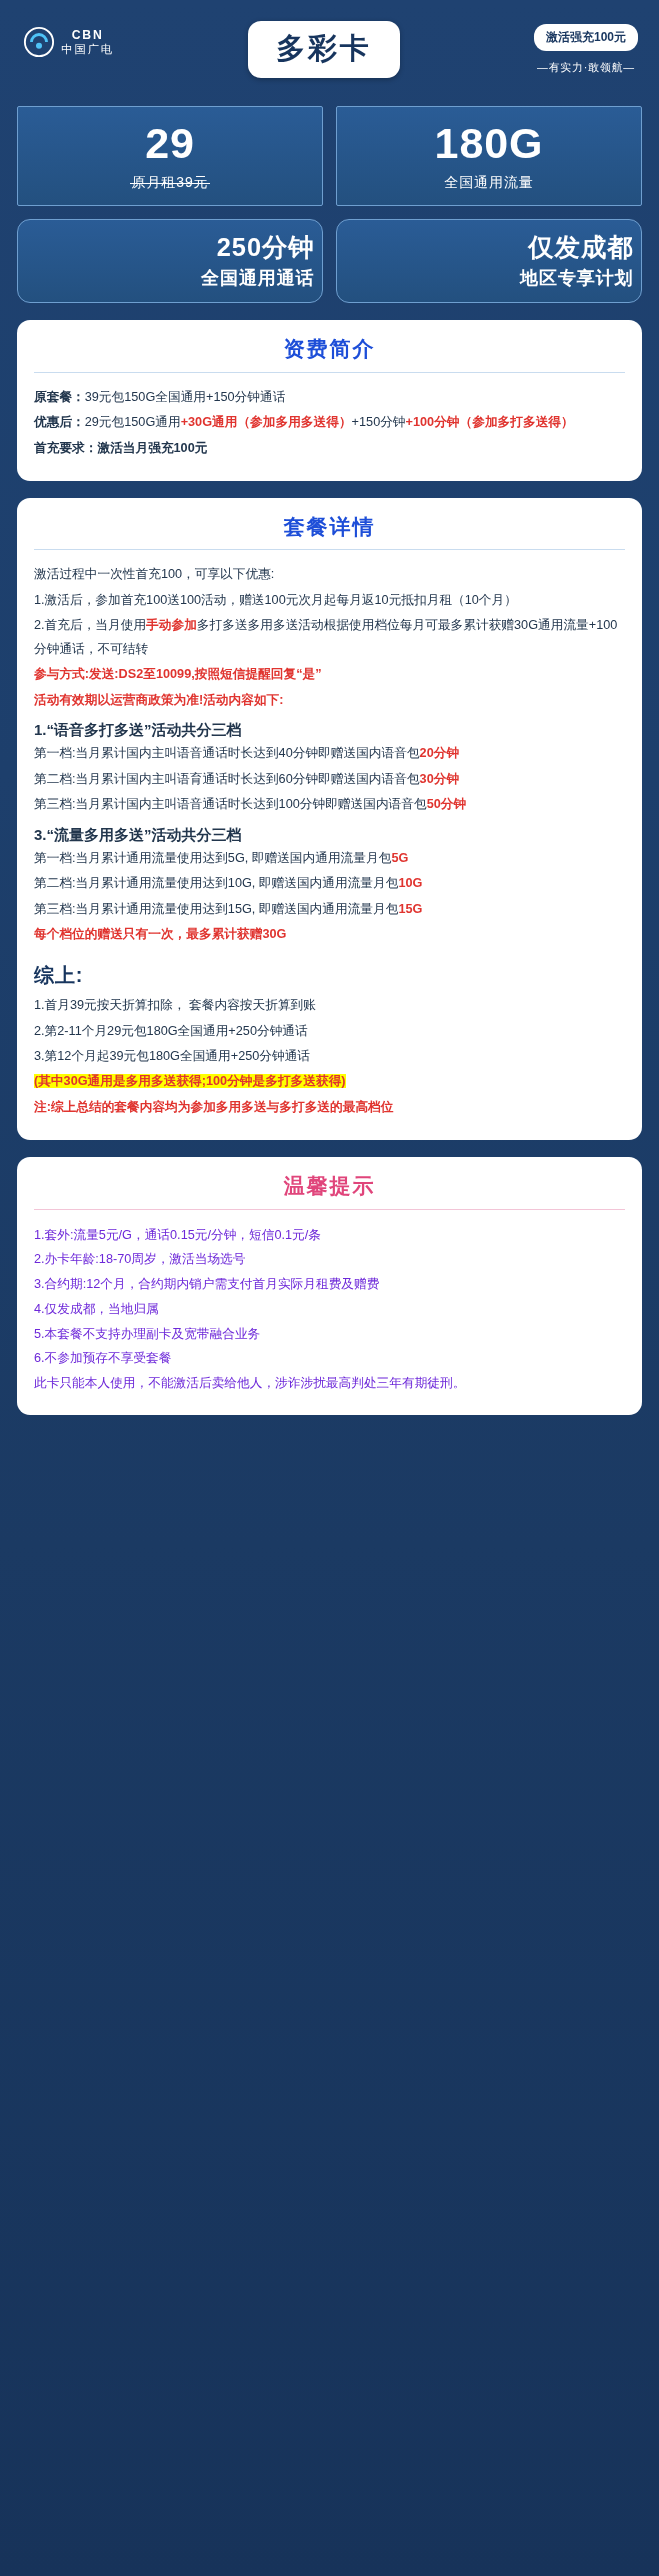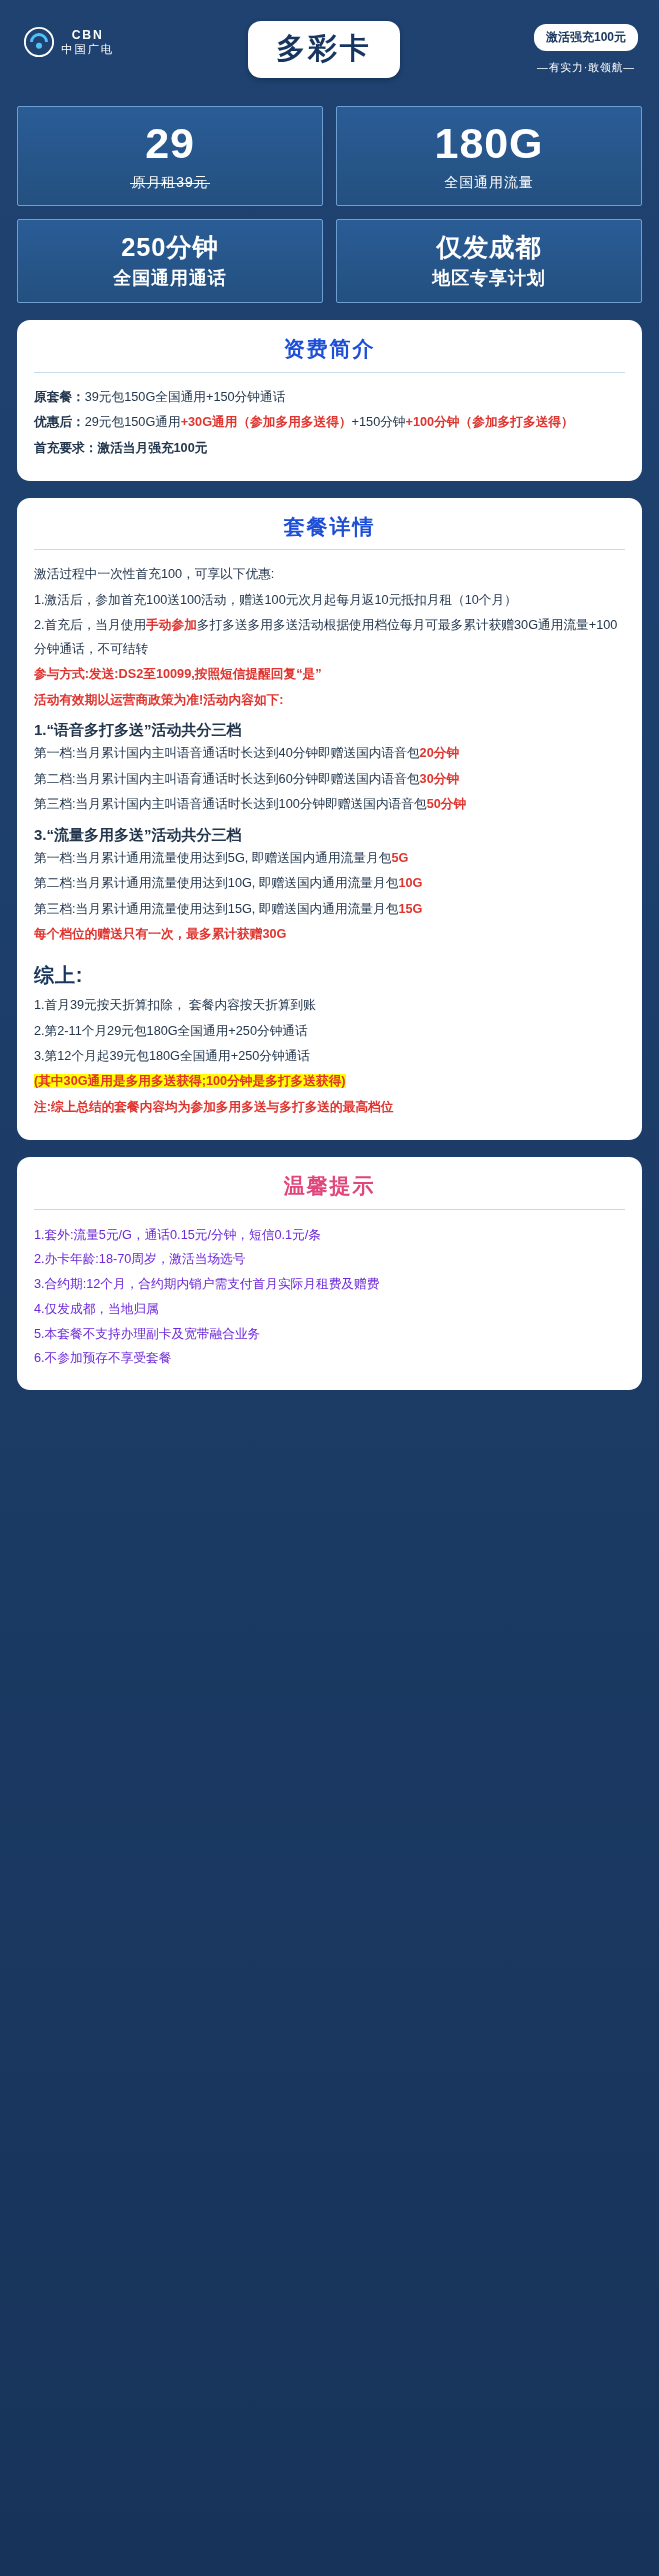--- a/index.html
+++ b/index.html
@@ -129,23 +129,23 @@
 
   .hero-row2 {
     display: flex;
     gap: 13px;
     margin-top: 13px;
   }
   .hero-box2 {
     flex: 1;
     background: linear-gradient(180deg, #2a5c96 0%, #23507f 100%);
     border: 1.9px solid #6f9fd0;
-    border-radius: 2px;
+    border-radius: 13px;
     padding: 13px 7.5px 12.2px 7.5px;
-    text-align: center;
+    text-align: right;
     color: #ffffff;
   }
   .hero-box2 .l1 {
     font-size: 25.4px;
     font-weight: bold;
     letter-spacing: 0.9px;
     line-height: 1.15;
   }
   .hero-box2 .l2 {
     font-size: 18px;
@@ -321,16 +321,17 @@
   </div>
 
   <div class="card">
     <div class="card-title pink">温馨提示</div>
     <div class="footer-note">1.套外:流量5元/G，通话0.15元/分钟，短信0.1元/条</div>
     <div class="footer-note">2.办卡年龄:18-70周岁，激活当场选号</div>
     <div class="footer-note">3.合约期:12个月，合约期内销户需支付首月实际月租费及赠费</div>
     <div class="footer-note">4.仅发成都，当地归属</div>
     <div class="footer-note">5.本套餐不支持办理副卡及宽带融合业务</div>
     <div class="footer-note">6.不参加预存不享受套餐</div>
+    <div class="footer-note">此卡只能本人使用，不能激活后卖给他人，涉诈涉扰最高判处三年有期徒刑。</div>
   </div>
 
 </div>
 
 
 </body></html>

